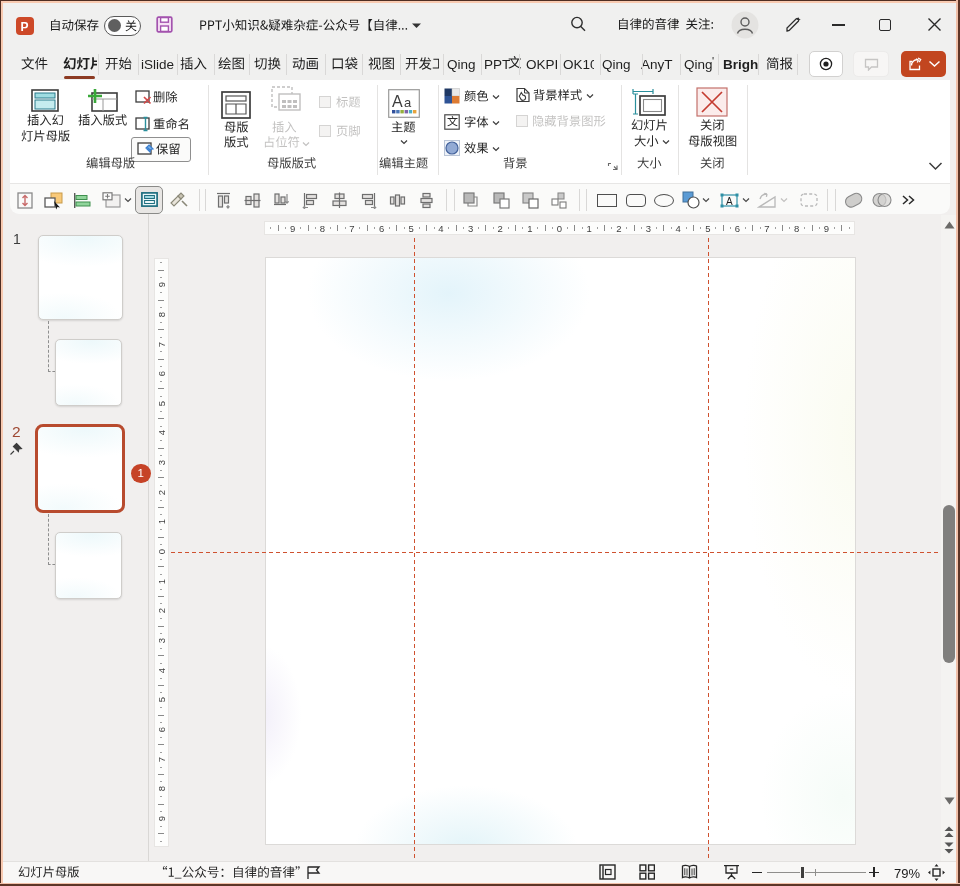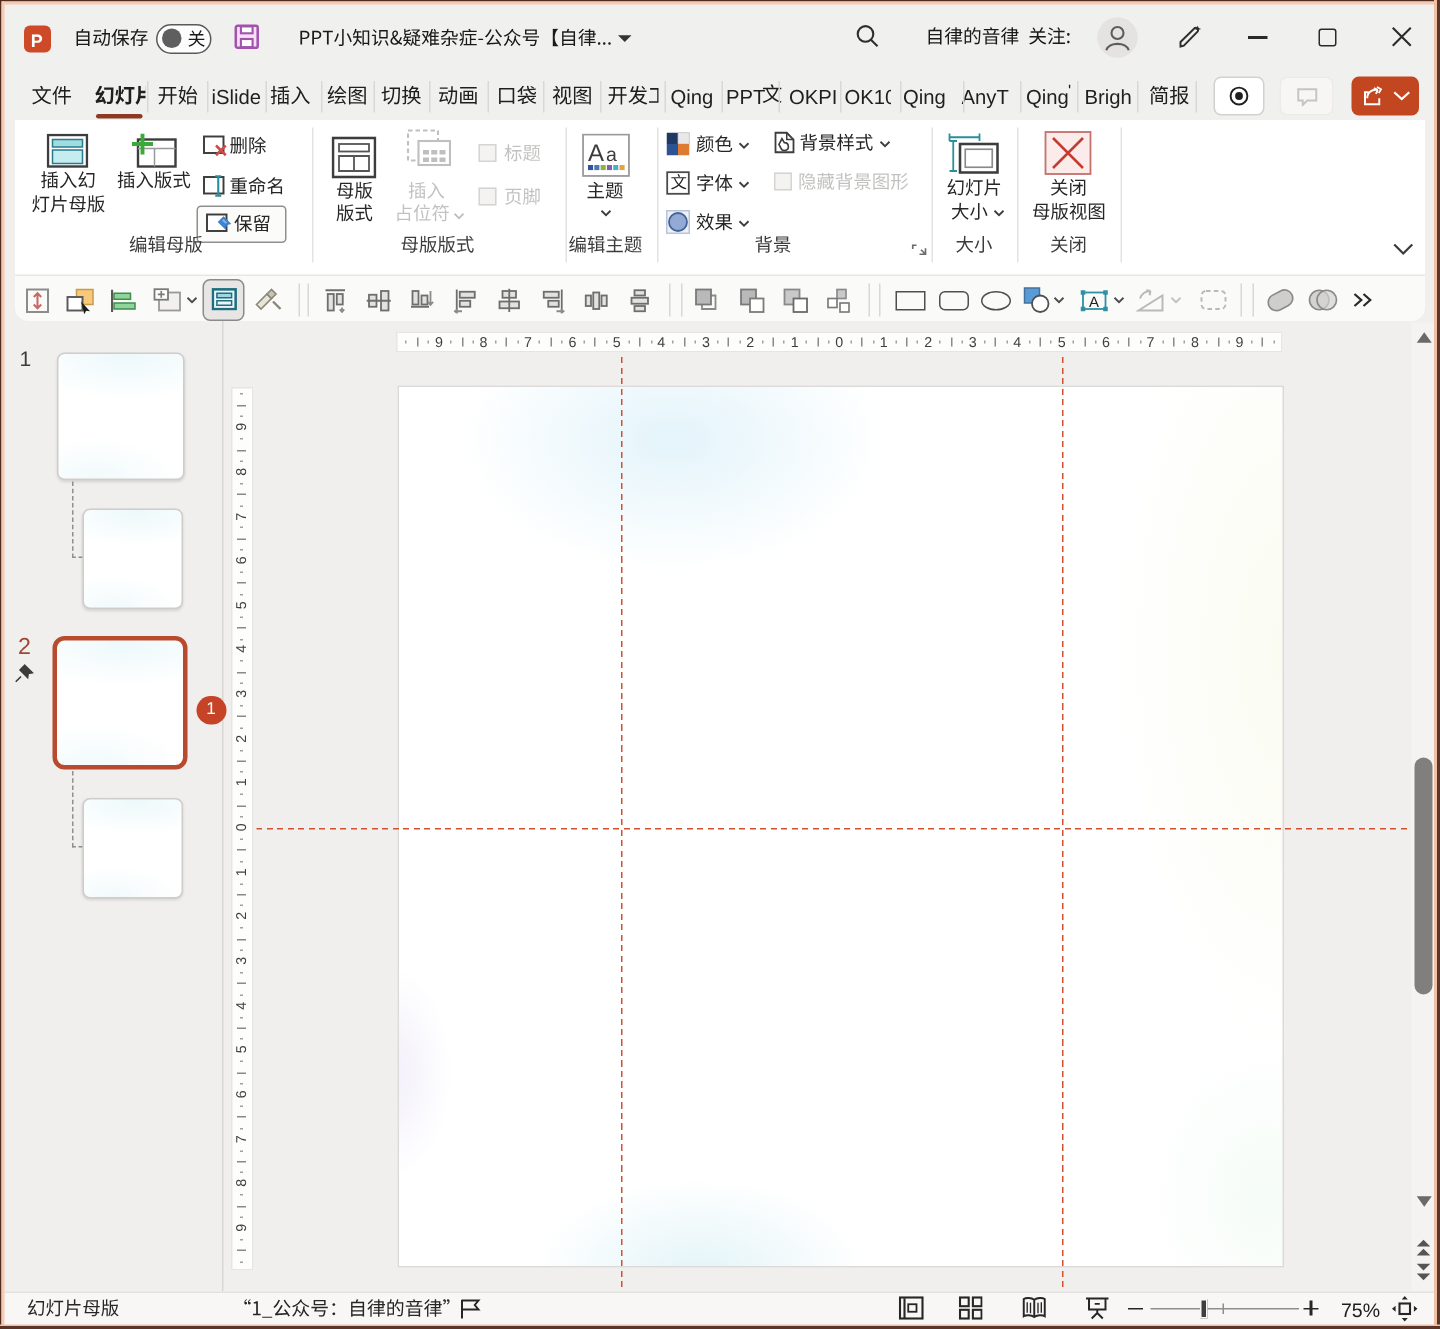--- a/index.html
+++ b/index.html
@@ -256,21 +256,21 @@
     </g>
   </svg>
 <div class="t" style="left:141px;top:57px;font-size:13.5px;color:#1f1f1f;">iSlide</div>
 <div class="t" style="left:447px;top:57px;font-size:13.5px;color:#1f1f1f;">Qing</div>
 <div class="t" style="left:484px;top:57px;font-size:13.5px;color:#1f1f1f;">PPT</div>
 <div class="t" style="left:526px;top:57px;font-size:13.5px;color:#1f1f1f;">OKPI</div>
 <div class="t" style="left:563px;top:57px;font-size:13.5px;color:#1f1f1f;width:31px;overflow:hidden;">OK10</div>
 <div class="t" style="left:602px;top:57px;font-size:13.5px;color:#1f1f1f;">Qing</div>
 <div class="t" style="left:641px;top:57px;font-size:13.5px;color:#1f1f1f;width:36px;overflow:hidden;">AnyT</div>
 <div class="t" style="left:684px;top:57px;font-size:13.5px;color:#1f1f1f;width:28px;overflow:hidden;">Qing</div>
-<div class="t" style="left:723px;top:57px;font-size:13.5px;color:#1f1f1f;">Brigh</div>
+<div class="t" style="left:723px;top:57px;font-size:13.5px;color:#1f1f1f;font-weight:bold;">Brigh</div>
 <svg class="ab" style="left:508px;top:56px;" width="14" height="15" viewBox="0 0 14 15">
     <g fill="#1f1f1f">
       <use href="#g6587" transform="translate(0.0 11.54) scale(0.01350)"></use>
     </g>
   </svg>
 <div class="t" style="left:712px;top:55px;font-size:11px">'</div>
 <div class="ab" style="left:63.5px;top:76px;width:31px;height:2.6px;background:#8c3a22;border-radius:1.5px"></div>
 <div class="sep" style="left:97.5px;top:54px;height:21px"></div>
 <div class="sep" style="left:138px;top:54px;height:21px"></div>
 <div class="sep" style="left:176.5px;top:54px;height:21px"></div>
@@ -1032,21 +1032,21 @@
 <svg class="ab" style="left:723px;top:864px" width="17" height="16" viewBox="0 0 17 16" fill="none" stroke="#262626" stroke-width="1.3">
 <path d="M1 1.7 H16 M3 1.7 V9 H14 V1.7 M8.5 9 V11.5 M4.8 15 L8.5 11.3 M12.2 15 L8.5 11.3"></path>
     <path d="M6.8 5.2 h3.4" stroke-width="1.2"></path>
   </svg>
 <div class="ab" style="left:752px;top:871.5px;width:10px;height:1.6px;background:#262626"></div>
 <div class="ab" style="left:767px;top:871.5px;width:99px;height:1px;background:#8f8e8c"></div>
 <div class="ab" style="left:815px;top:868.5px;width:1px;height:7px;background:#8f8e8c"></div>
 <div class="ab" style="left:800px;top:865.5px;width:5px;height:13px;background:#3f3e3d;border:1px solid #f8f7f6"></div>
 <div class="ab" style="left:869px;top:871.5px;width:10px;height:1.6px;background:#262626"></div>
 <div class="ab" style="left:869px;top:867.2px;width:1.6px;height:10px;background:#262626;margin-left:4.2px"></div>
-<div class="t" style="left:894px;top:865.5px;font-size:13px;color:#1c1c1c">75%</div>
+<div class="t" style="left:894px;top:865.5px;font-size:13px;color:#1c1c1c">79%</div>
 <svg class="ab" style="left:927px;top:863px" width="19" height="19" viewBox="0 0 19 19" fill="none" stroke="#262626" stroke-width="1.4">
 <rect x="6" y="6" width="7" height="7"></rect>
 <path d="M9.5 1 l2 2.4 h-4 Z M9.5 18 l2 -2.4 h-4 Z M1 9.5 l2.4 -2 v4 Z M18 9.5 l-2.4 -2 v4 Z" fill="#262626" stroke="none"></path>
   </svg>
 <div class="ab" style="left:0;top:0;width:960px;height:1px;background:#4f2d22"></div>
 <div class="ab" style="left:0;top:1px;width:960px;height:2px;background:#f8cab1"></div>
 <div class="ab" style="left:0;top:0;width:1px;height:886px;background:#4f2d22"></div>
 <div class="ab" style="left:1px;top:1px;width:2px;height:884px;background:#f8cab1"></div>
 <div class="ab" style="left:956px;top:0;width:1.5px;height:886px;background:#f0bfa8"></div>
 <div class="ab" style="left:957.5px;top:0;width:2.5px;height:886px;background:#5d3527"></div>

